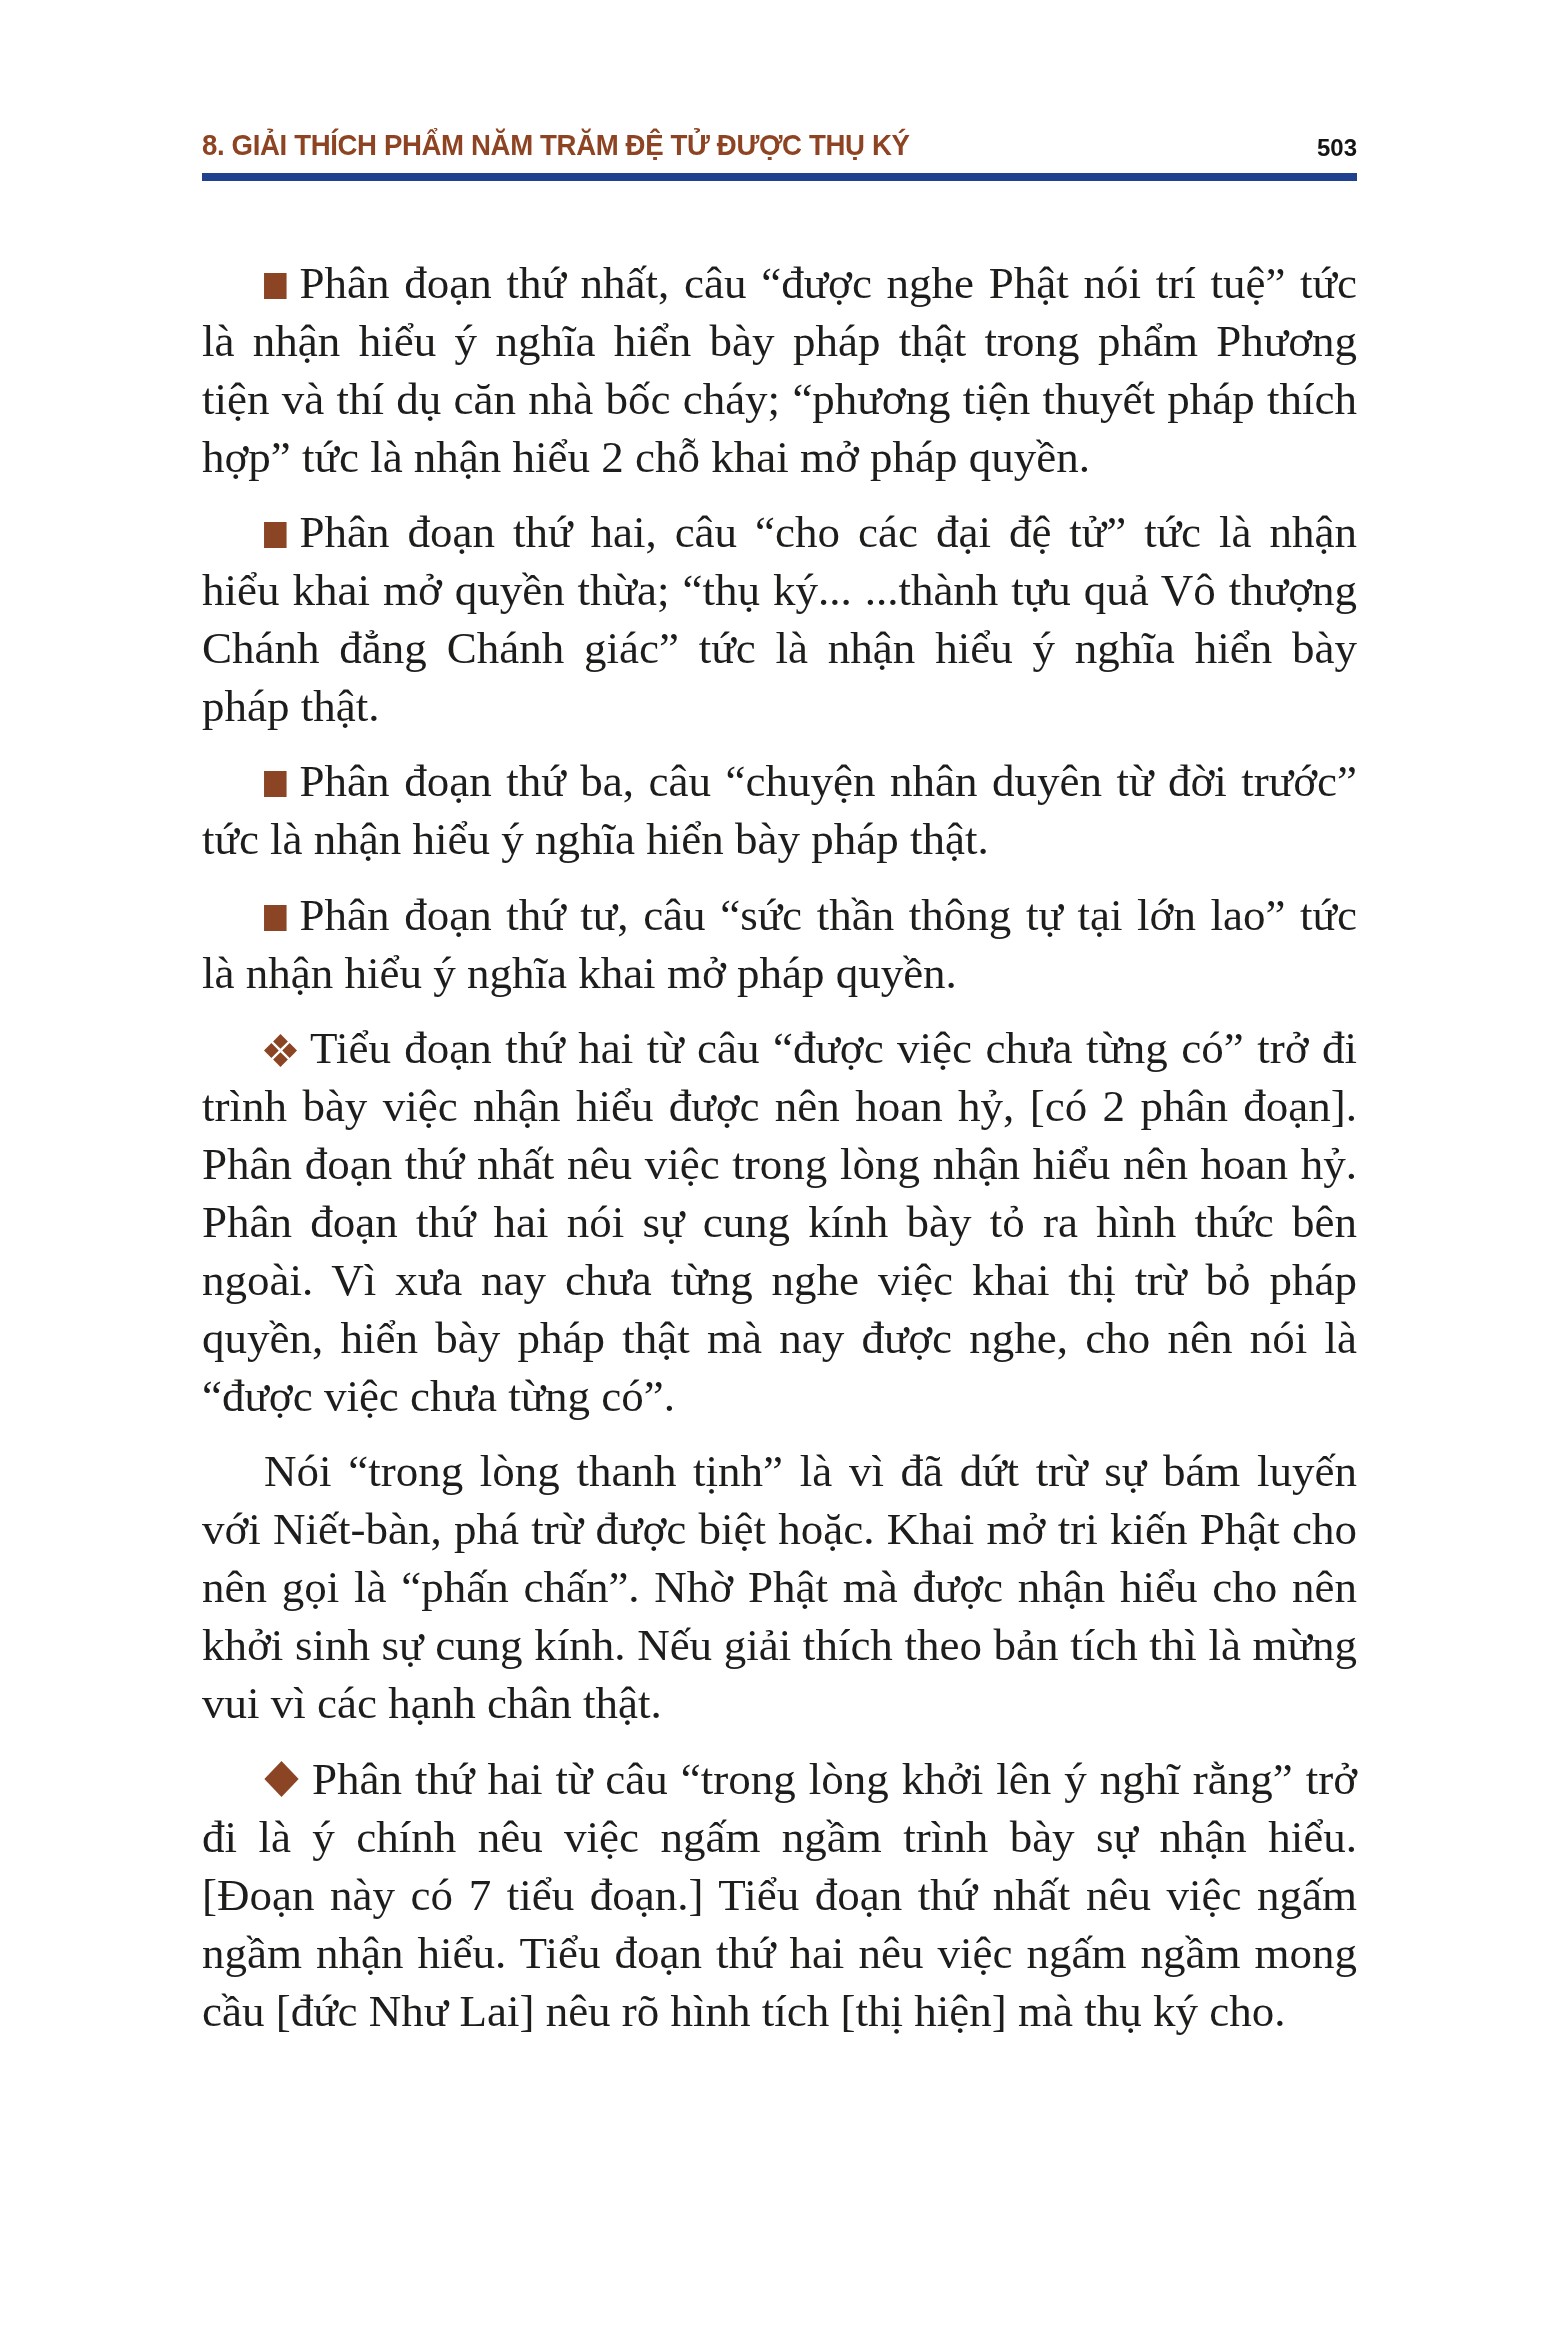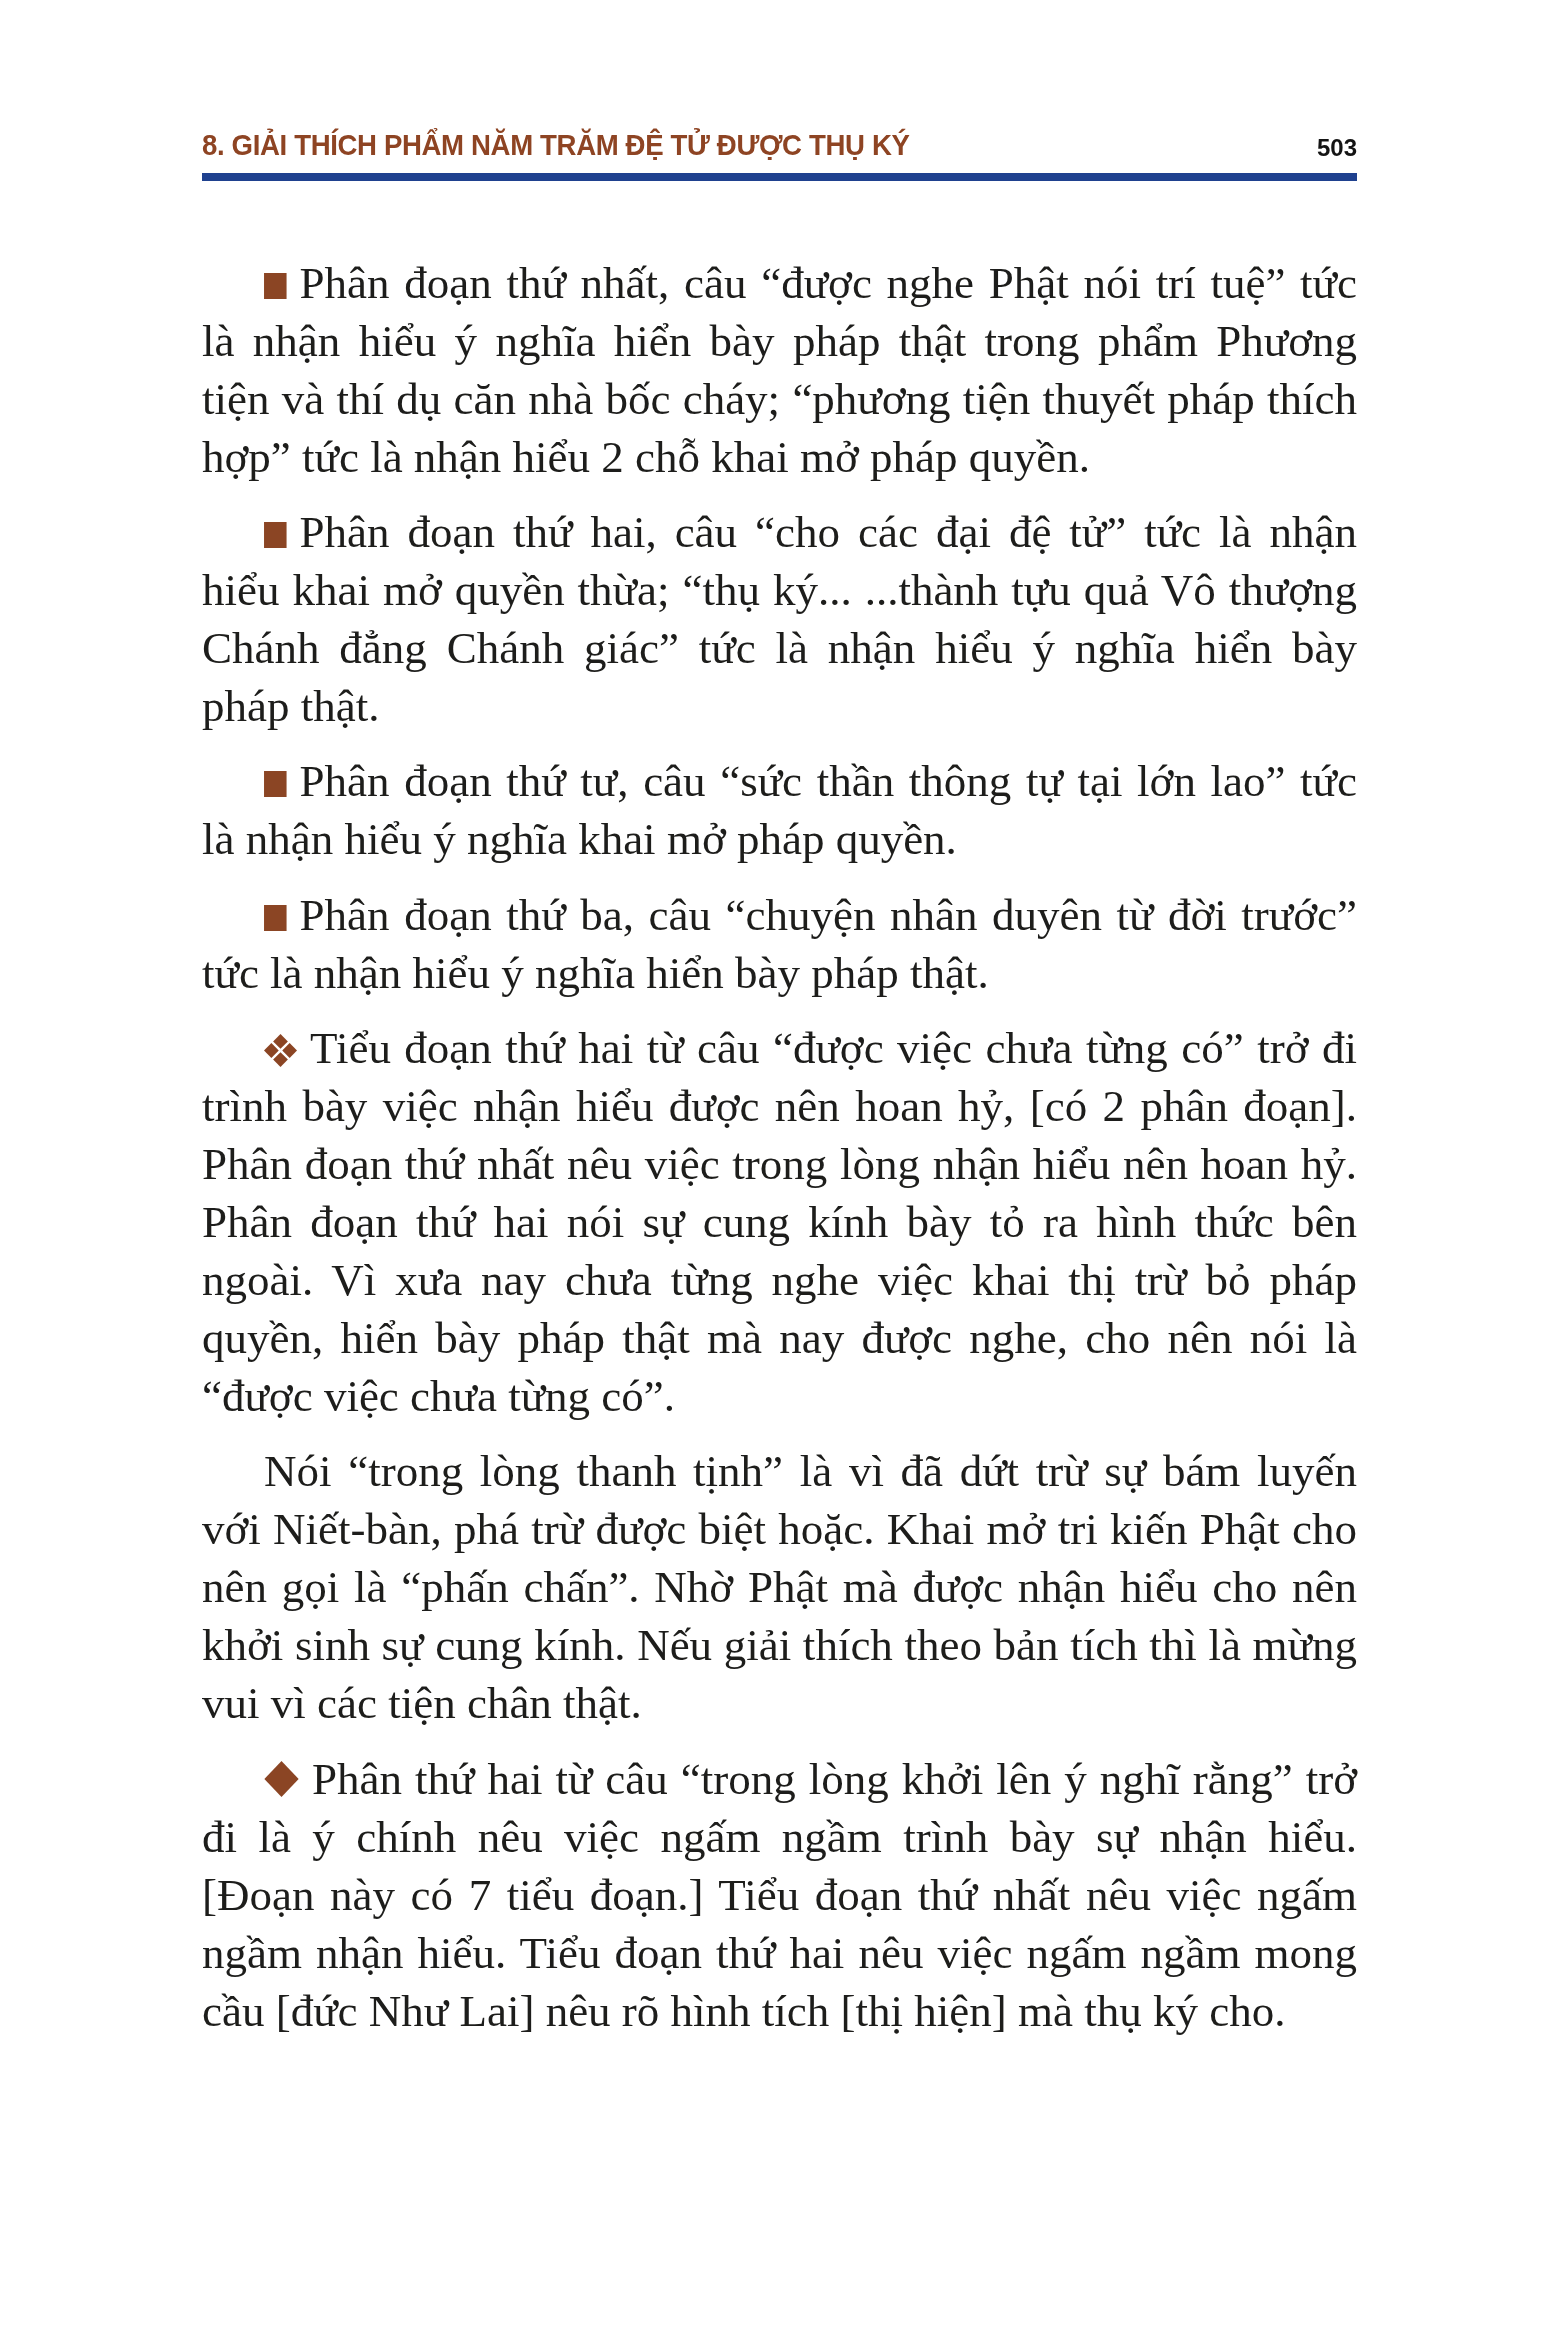--- a/index.html
+++ b/index.html
@@ -85,42 +85,42 @@
 
     <p class="para">
       <svg class="marker marker-square" width="22.6" height="26" viewBox="0 0 26 30" aria-hidden="true">
           <rect x="0" y="0" width="26" height="30" fill="#8B4524"></rect>
         </svg><span>Phân đoạn thứ hai, câu </span><span class="it">“cho các đại đệ tử”</span><span> tức là nhận hiểu khai mở quyền thừa; </span><span class="it">“thụ ký... ...thành tựu quả Vô thượng Chánh đẳng Chánh giác”</span><span> tức là nhận hiểu ý nghĩa hiển bày pháp thật.</span>
     </p>
 
     <p class="para">
       <svg class="marker marker-square" width="22.6" height="26" viewBox="0 0 26 30" aria-hidden="true">
           <rect x="0" y="0" width="26" height="30" fill="#8B4524"></rect>
-        </svg><span>Phân đoạn thứ tư, câu </span><span class="it">“sức thần thông tự tại lớn lao”</span><span> tức là nhận hiểu ý nghĩa khai mở pháp quyền.</span>
+        </svg><span>Phân đoạn thứ ba, câu </span><span class="it">“chuyện nhân duyên từ đời trước”</span><span> tức là nhận hiểu ý nghĩa hiển bày pháp thật.</span>
     </p>
 
     <p class="para">
       <svg class="marker marker-square" width="22.6" height="26" viewBox="0 0 26 30" aria-hidden="true">
           <rect x="0" y="0" width="26" height="30" fill="#8B4524"></rect>
-        </svg><span>Phân đoạn thứ ba, câu </span><span class="it">“chuyện nhân duyên từ đời trước”</span><span> tức là nhận hiểu ý nghĩa hiển bày pháp thật.</span>
+        </svg><span>Phân đoạn thứ tư, câu </span><span class="it">“sức thần thông tự tại lớn lao”</span><span> tức là nhận hiểu ý nghĩa khai mở pháp quyền.</span>
     </p>
 
     <p class="para">
       <svg class="marker marker-cluster" width="33" height="33" viewBox="0 0 38 38" aria-hidden="true">
           <g fill="#8B4524">
             <polygon points="19,0 27.5,8.5 19,17 10.5,8.5"></polygon>
             <polygon points="8.5,10.5 17,19 8.5,27.5 0,19"></polygon>
             <polygon points="29.5,10.5 38,19 29.5,27.5 21,19"></polygon>
             <polygon points="19,21 27.5,29.5 19,38 10.5,29.5"></polygon>
           </g>
         </svg><span>Tiểu đoạn thứ hai từ câu </span><span class="it">“được việc chưa từng có”</span><span> trở đi trình bày việc nhận hiểu được nên hoan hỷ, [có 2 phân đoạn]. Phân đoạn thứ nhất nêu việc trong lòng nhận hiểu nên hoan hỷ. Phân đoạn thứ hai nói sự cung kính bày tỏ ra hình thức bên ngoài. Vì xưa nay chưa từng nghe việc khai thị trừ bỏ pháp quyền, hiển bày pháp thật mà nay được nghe, cho nên nói là </span><span class="it">“được việc chưa từng có”</span><span>.</span>
     </p>
 
     <p class="para">
-      <span>Nói </span><span class="it">“trong lòng thanh tịnh”</span><span> là vì đã dứt trừ sự bám luyến với Niết-bàn, phá trừ được biệt hoặc. Khai mở tri kiến Phật cho nên gọi là </span><span class="it">“phấn chấn”</span><span>. Nhờ Phật mà được nhận hiểu cho nên khởi sinh sự cung kính. Nếu giải thích theo bản tích thì là mừng vui vì các tiện chân thật.</span>
+      <span>Nói </span><span class="it">“trong lòng thanh tịnh”</span><span> là vì đã dứt trừ sự bám luyến với Niết-bàn, phá trừ được biệt hoặc. Khai mở tri kiến Phật cho nên gọi là </span><span class="it">“phấn chấn”</span><span>. Nhờ Phật mà được nhận hiểu cho nên khởi sinh sự cung kính. Nếu giải thích theo bản tích thì là mừng vui vì các hạnh chân thật.</span>
     </p>
 
     <p class="para">
       <svg class="marker marker-diamond" width="35" height="36" viewBox="0 0 40 42" aria-hidden="true">
           <polygon points="20,0 40,21 20,42 0,21" fill="#8B4524"></polygon>
         </svg><span>Phân thứ hai từ câu </span><span class="it">“trong lòng khởi lên ý nghĩ rằng”</span><span> trở đi là ý chính nêu việc ngấm ngầm trình bày sự nhận hiểu. [Đoạn này có 7 tiểu đoạn.] Tiểu đoạn thứ nhất nêu việc ngấm ngầm nhận hiểu. Tiểu đoạn thứ hai nêu việc ngấm ngầm mong cầu [đức Như Lai] nêu rõ hình tích [thị hiện] mà thụ ký cho.</span>
     </p>
 
   </div>
 </div>

